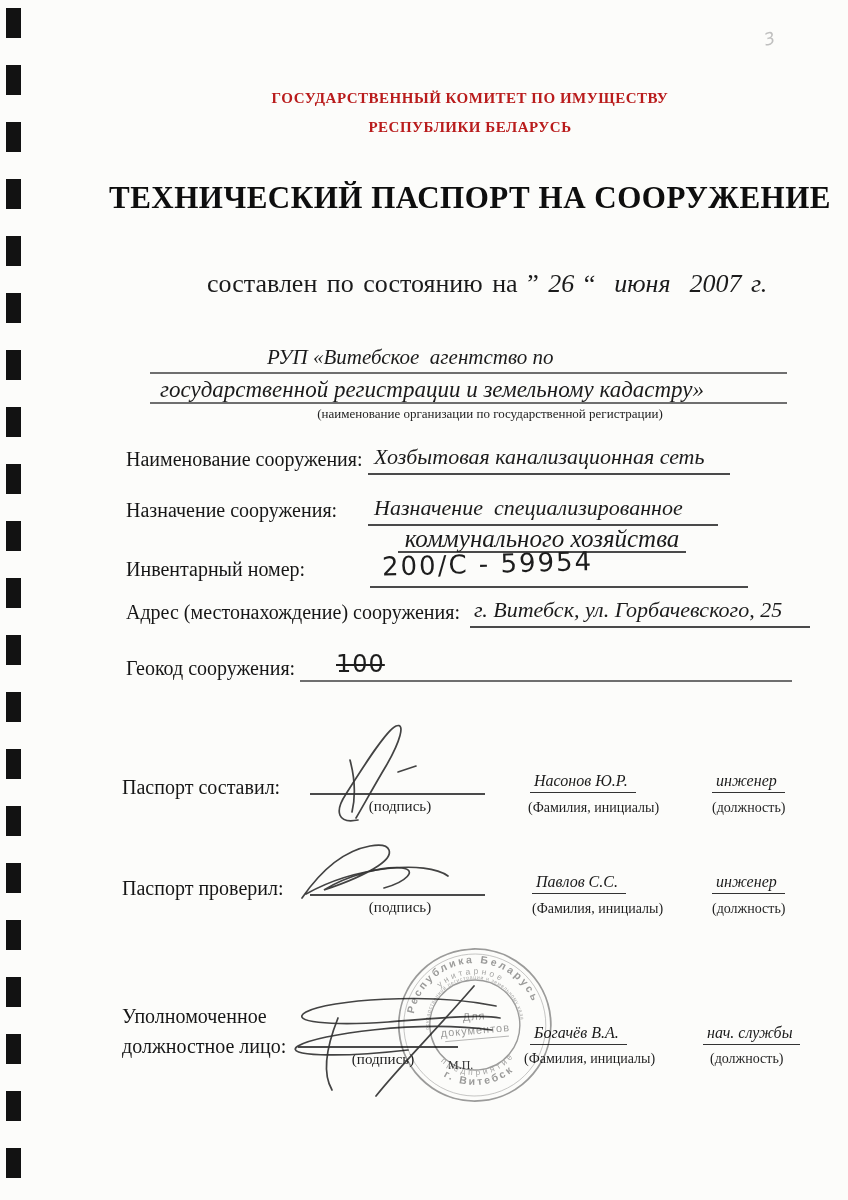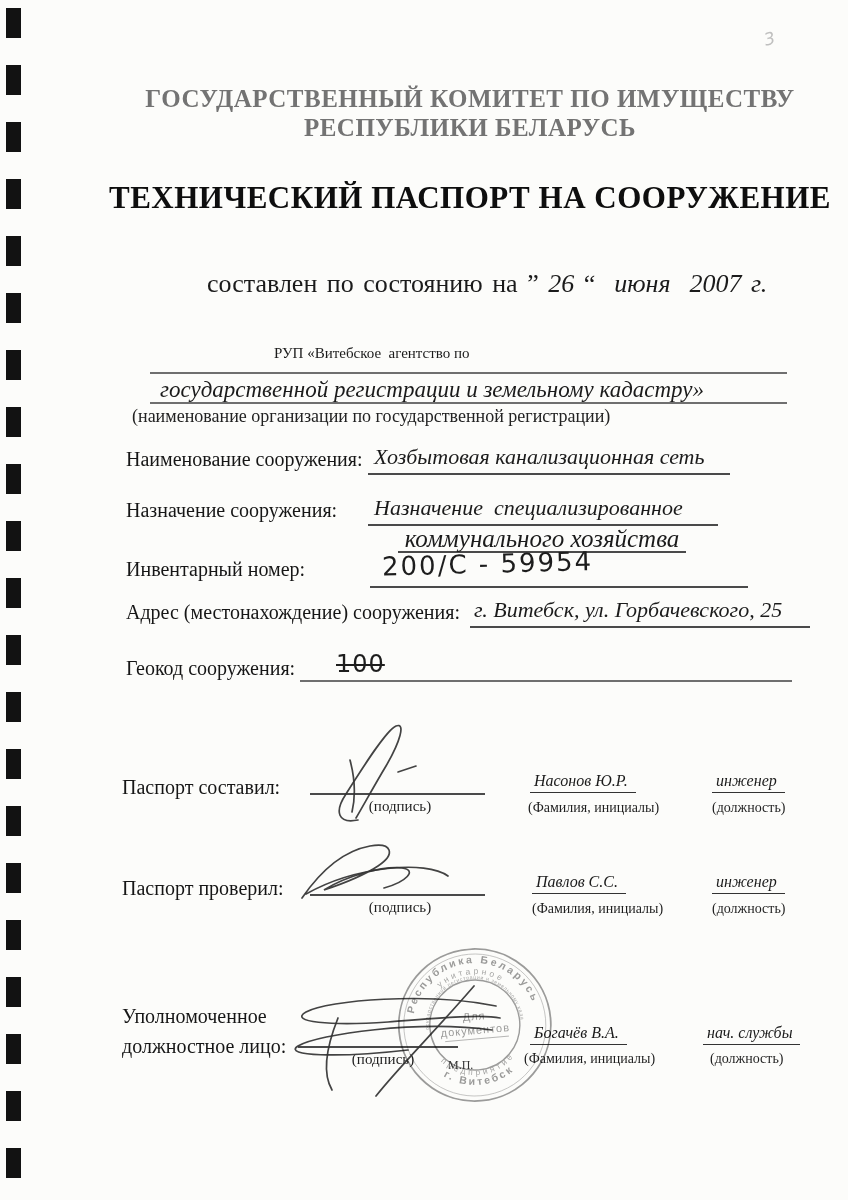--- a/index.html
+++ b/index.html
@@ -14,34 +14,34 @@
     left:6px; top:8px; width:15px; height:1180px;
     background:repeating-linear-gradient(to bottom,#121212 0px,#121212 30px,transparent 30px,transparent 57px);
     filter:blur(.3px);
   }
   .corner-mark{
     left:764px; top:28px; font:italic 17px "DejaVu Sans",sans-serif;
     color:#8f8f8f; opacity:.55; transform:rotate(-14deg); letter-spacing:5px;
   }
   .header{
     left:92px; top:84px; width:756px; text-align:center;
-    font-weight:bold; font-size:25px; line-height:29px; letter-spacing:.5px; color:#737373;
+    font-weight:bold; font-size:15px; line-height:29px; letter-spacing:.5px; color:#b91c1c;
   }
   .title{
     left:92px; top:180px; width:756px; text-align:center;
     font-weight:bold; font-size:31px; letter-spacing:.5px; color:#0e0e0e;
   }
   .dateline{ left:207px; top:269px; font-size:26px; white-space:pre; word-spacing:3px;}
   .dateline .it{font-style:italic;}
-  .org1{left:274px; top:345px; font-size:15px; white-space:pre;}
+  .org1{left:267px; top:345px; font-style:italic; font-size:21px; white-space:pre;}
   .org2{left:160px; top:377px; font-style:italic; font-size:23px; white-space:pre;}
   .rule{border-top:2px solid #6f6f6f; height:0;}
   .u1{left:150px; top:372px; width:637px;}
   .u2{left:150px; top:402px; width:637px;}
-  .org-caption{left:132px; top:406px; width:716px; text-align:left; font-size:18px; color:#222;}
+  .org-caption{left:132px; top:406px; width:716px; text-align:center; font-size:13px; color:#222;}
 
   .f-label,.s-label{font-size:20px; color:#161616; white-space:nowrap;}
   .val{font-style:italic; font-size:22px; border-bottom:2px solid #4a4a4a; white-space:pre;}
   .hand{font-family:"DejaVu Sans",sans-serif; color:#1d1d1d;}
 
   .lblA{left:126px; top:448px;} .valA{left:368px; top:444px; width:356px; height:29px; padding-left:6px;}
   .lblB{left:126px; top:499px;} .valB1{left:368px; top:495px; width:344px; height:29px; padding-left:6px;}
   .valB2{left:398px; top:525px; width:288px; height:26px; text-align:center; font-size:25px;}
   .lblC{left:126px; top:558px;}
   .valC{left:370px; top:549px; width:378px; height:37px; border-bottom:2px solid #4a4a4a;}

